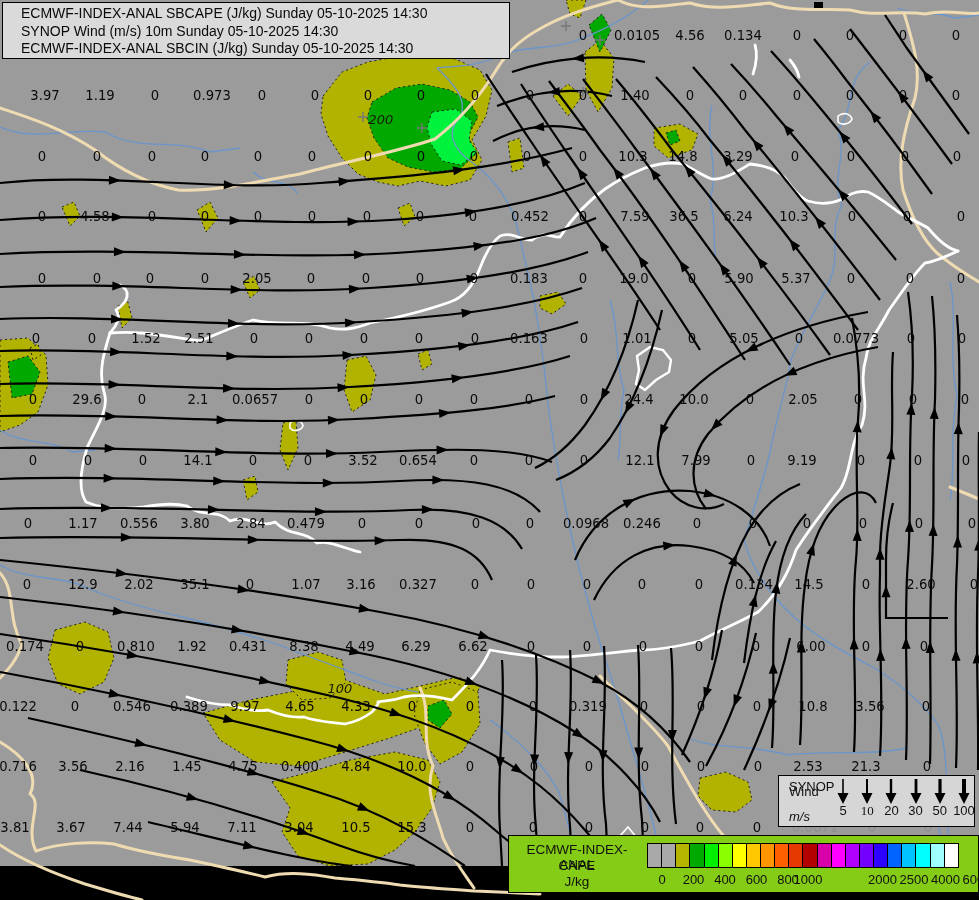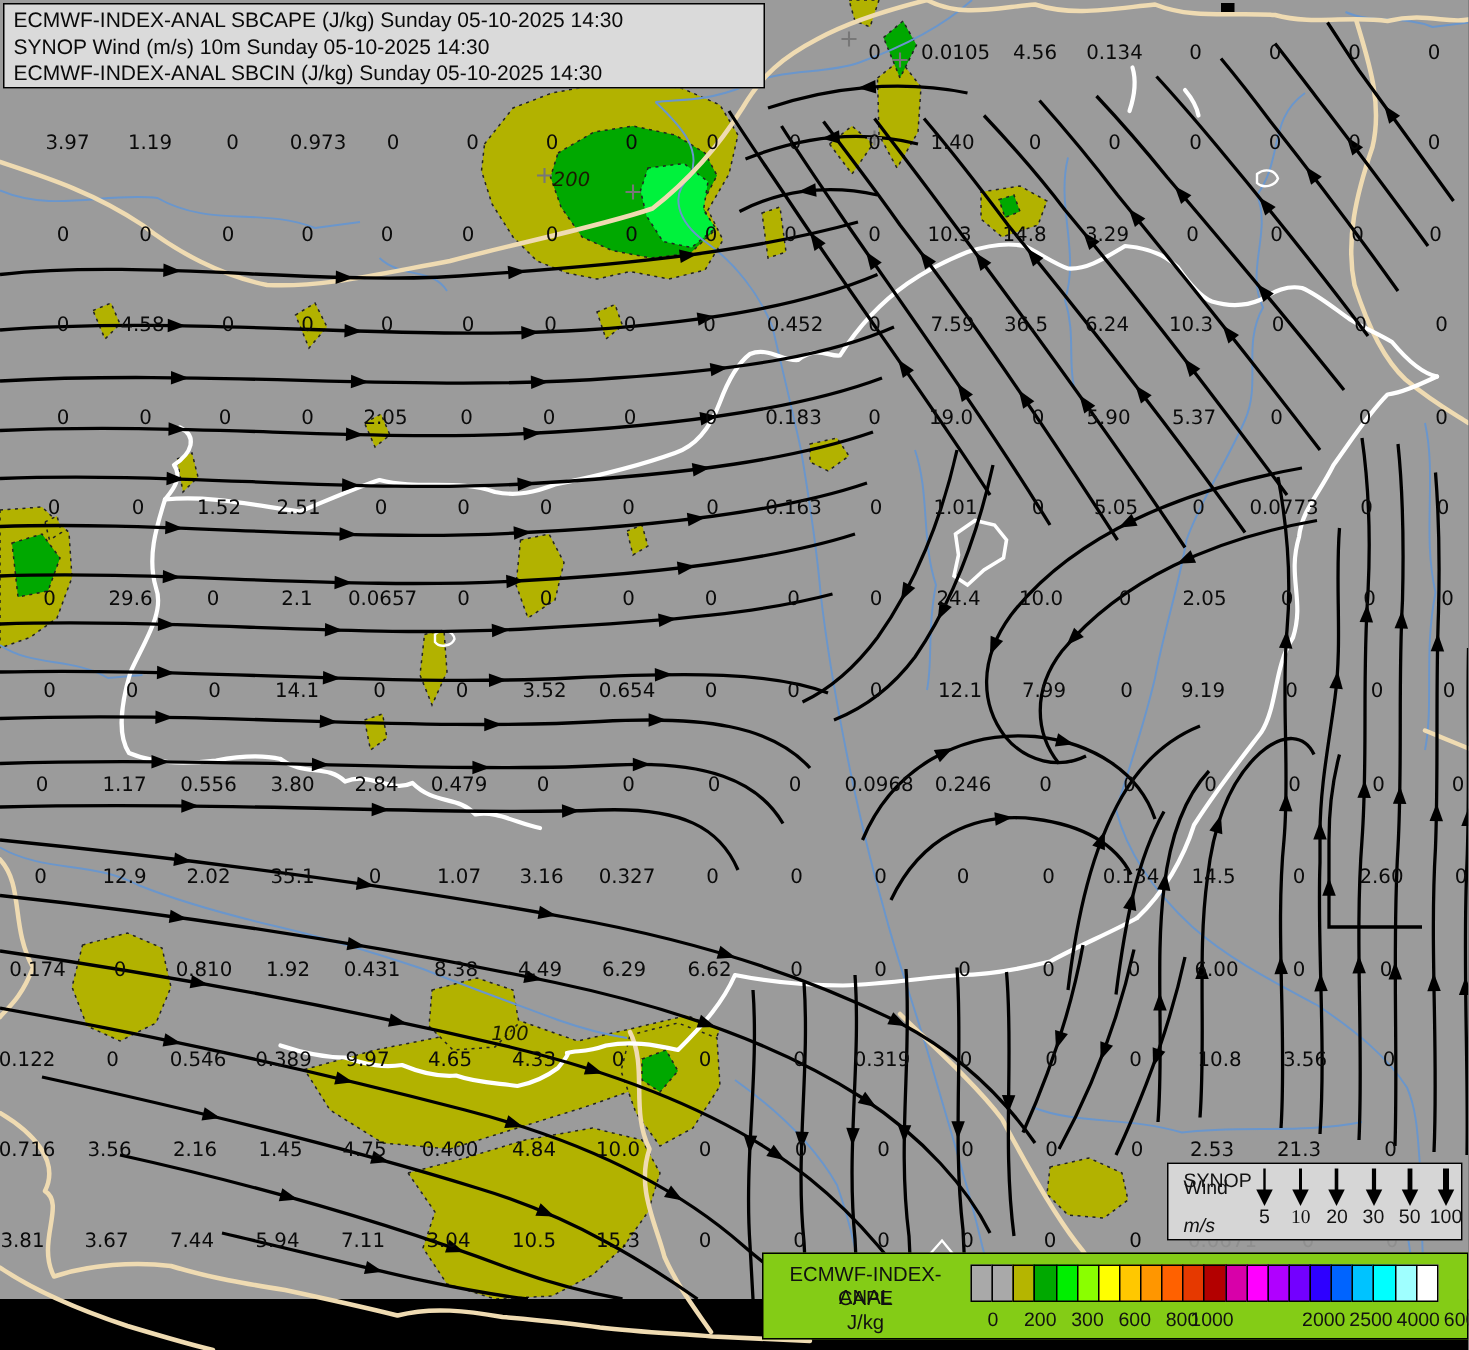--- a/index.html
+++ b/index.html
@@ -2,21 +2,21 @@
 <html><head>
 <meta charset="utf-8">
 <style>
   html,body{margin:0;padding:0;background:#666;}
   .screen{position:relative;width:979px;height:900px;overflow:hidden;
     font-family:"Liberation Sans","DejaVu Sans",sans-serif;background:#9b9b9b;}
   svg{position:absolute;left:0;top:0;}
   .title-box{position:absolute;left:2px;top:2px;width:508px;height:57px;
     background:#dadada;border:1px solid #000;box-sizing:border-box;
     padding:2px 6px;z-index:5;}
-  .title-box .tl{font-size:14px;line-height:17.6px;color:#0a0a0a;white-space:nowrap;}
+  .title-box .tl{font-size:14px;line-height:17.6px;color:#0a0a0a;white-space:nowrap;margin-left:12px;}
   .wind-legend{position:absolute;left:778px;top:775px;width:197px;height:52px;
     background:#d6d6d6;border:1px solid #000;box-sizing:border-box;z-index:6;}
   .wind-legend .wl-name{position:absolute;left:10px;font-size:13px;color:#111;}
   .wl1{top:3px;} .wl2{top:8px;} .wl3{top:33px;font-style:italic;}
   .wind-cols{position:absolute;left:52px;top:1px;width:142px;height:48px;}
   .wind-col{position:absolute;width:24px;text-align:center;}
   .wind-col svg{position:static;display:block;margin:0 auto;}
   .wind-speed{font-size:13px;color:#111;display:block;margin-top:-2px;}
   .cape-legend{position:absolute;left:508px;top:835px;width:471px;height:58px;
     background:#84cc16;border:1px solid #000;box-sizing:border-box;z-index:6;}
@@ -645,21 +645,21 @@
         <div class="cape-swatch" style="background: rgb(46, 0, 255);"></div>
         <div class="cape-swatch" style="background: rgb(0, 100, 255);"></div>
         <div class="cape-swatch" style="background: rgb(0, 195, 255);"></div>
         <div class="cape-swatch" style="background: rgb(0, 255, 255);"></div>
         <div class="cape-swatch" style="background: rgb(159, 255, 255);"></div>
         <div class="cape-swatch" style="background: rgb(255, 255, 255);"></div>
       </div>
     <div class="cape-ticks">
         <span class="cape-tick" style="left: 15px;">0</span>
         <span class="cape-tick" style="left: 46.5px;">200</span>
-        <span class="cape-tick" style="left: 78px;">300</span>
+        <span class="cape-tick" style="left: 78px;">400</span>
         <span class="cape-tick" style="left: 109.5px;">600</span>
         <span class="cape-tick" style="left: 141px;">800</span>
         <span class="cape-tick" style="left: 161px; text-align: right;">1000</span>
         <span class="cape-tick" style="left: 204px; margin-top: 26px;">1500</span>
         <span class="cape-tick" style="left: 235.5px;">2000</span>
         <span class="cape-tick" style="left: 267px;">2500</span>
         <span class="cape-tick" style="left: 298.5px;">4000</span>
         <span class="cape-tick" style="left: 330px;">6000</span>
       </div>
   </div>

